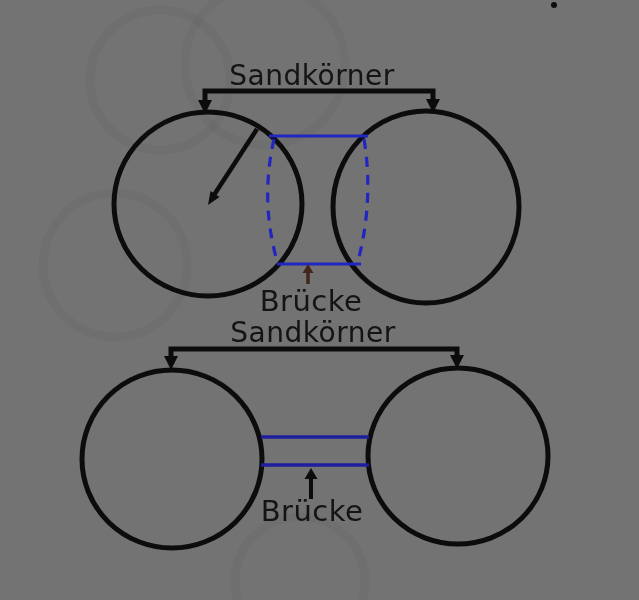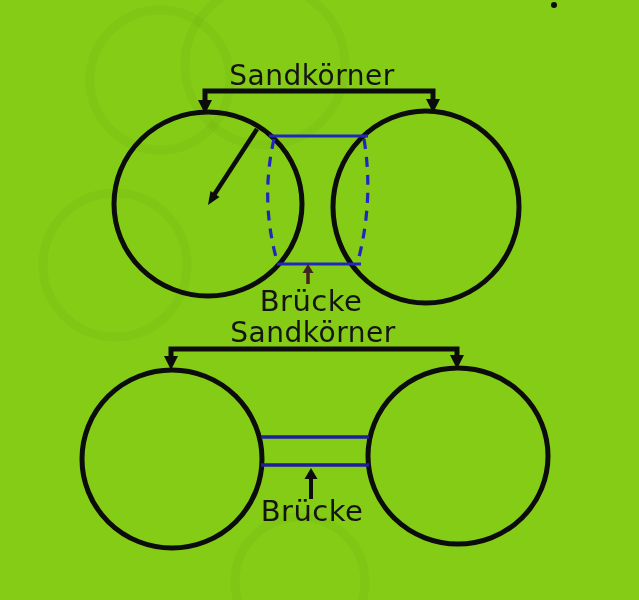--- a/index.html
+++ b/index.html
@@ -4,21 +4,21 @@
 <style>
   html, body {
     margin: 0;
     padding: 0;
     background: #ffffff;
   }
   .canvas-wrap {
     position: relative;
     width: 639px;
     height: 600px;
-    background: #84cc16;
+    background: #737373;
     overflow: hidden;
     text-decoration: underline;
   }
   svg {
     display: block;
     font-family: "DejaVu Sans", sans-serif;
   }
   .diagram-label {
     font-family: "DejaVu Sans", sans-serif;
     fill: #141414;

